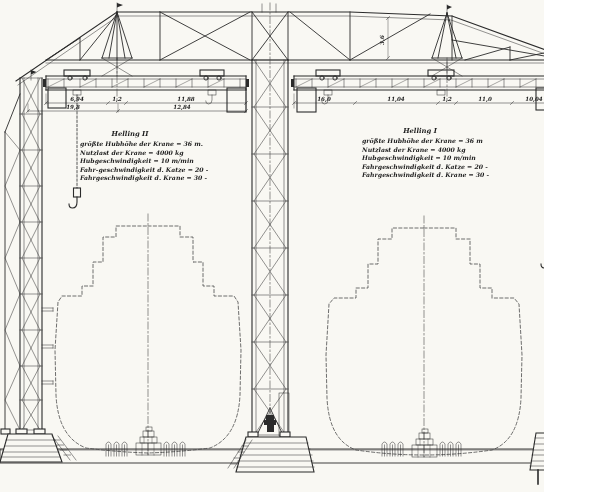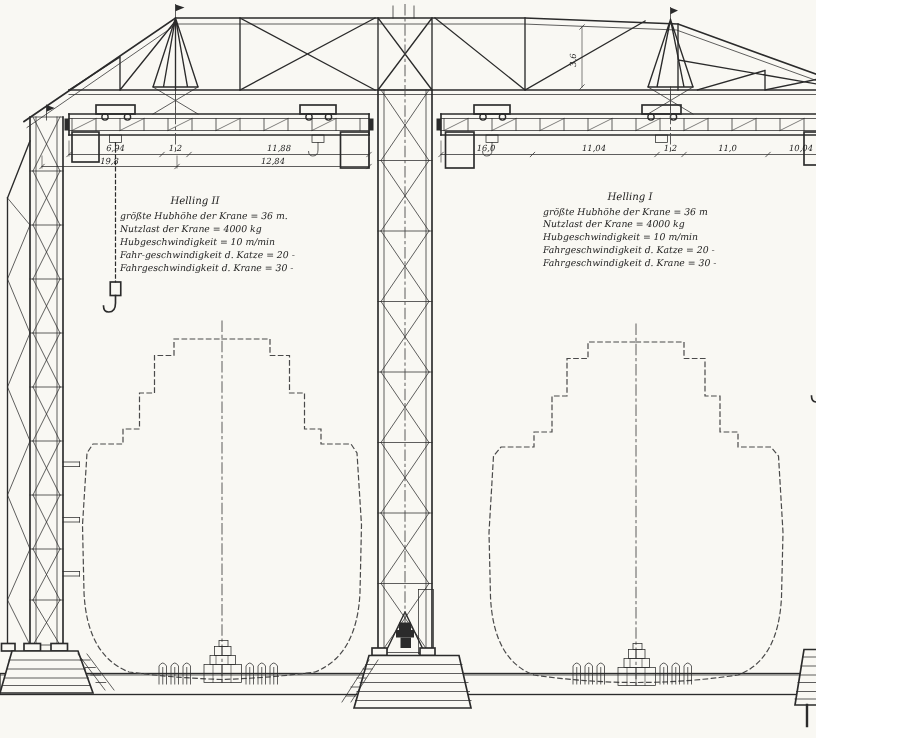--- a/index.html
+++ b/index.html
@@ -1,17 +1,17 @@
 <!DOCTYPE html>
 <html><head>
 <meta charset="utf-8">
 <style>
   :root{ --ink:#2b2b2b; --paper:#f9f8f3; }
   html,body{margin:0;padding:0;background:#fff;}
-  .stage{position:relative;width:544px;height:492px;background:var(--paper);overflow:hidden;}
+  .stage{position:relative;width:544px;height:492px;background:var(--paper);overflow:hidden;font-weight:bold;}
   svg{position:absolute;inset:0;}
   svg path, svg line, svg rect, svg circle, svg polygon, svg polyline{
     stroke:var(--ink); fill:none; stroke-width:.9; stroke-linecap:square;
   }
   .thick{stroke-width:1.6}
   .med{stroke-width:1.1}
   .thin{stroke-width:.5}
   .hair{stroke-width:.4}
   .fillp{fill:var(--paper)}
   .fillink{fill:var(--ink);stroke:none}

